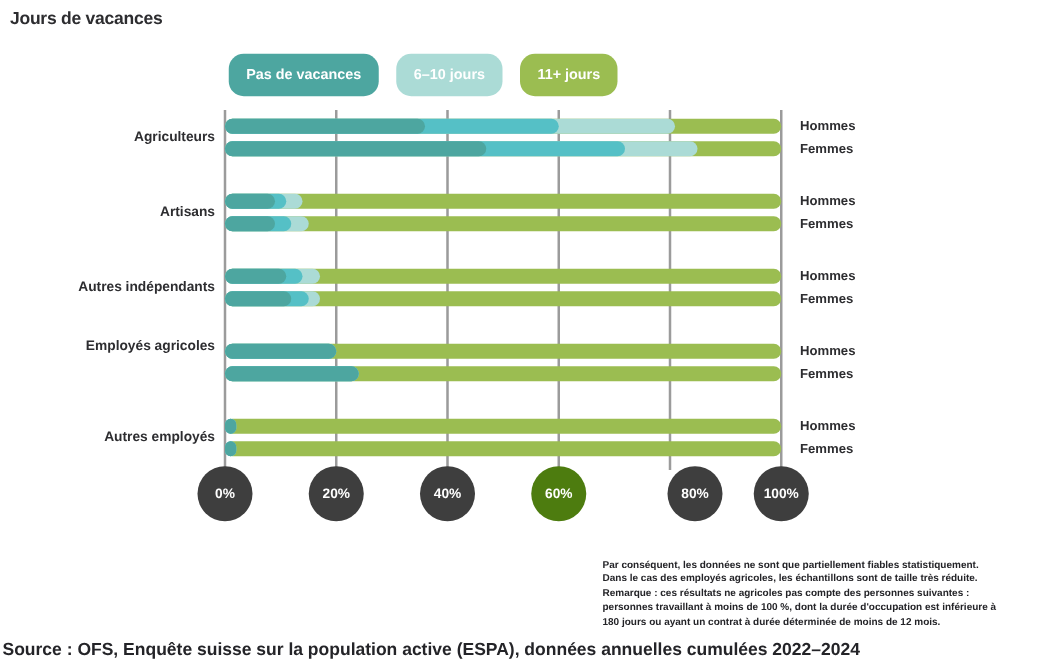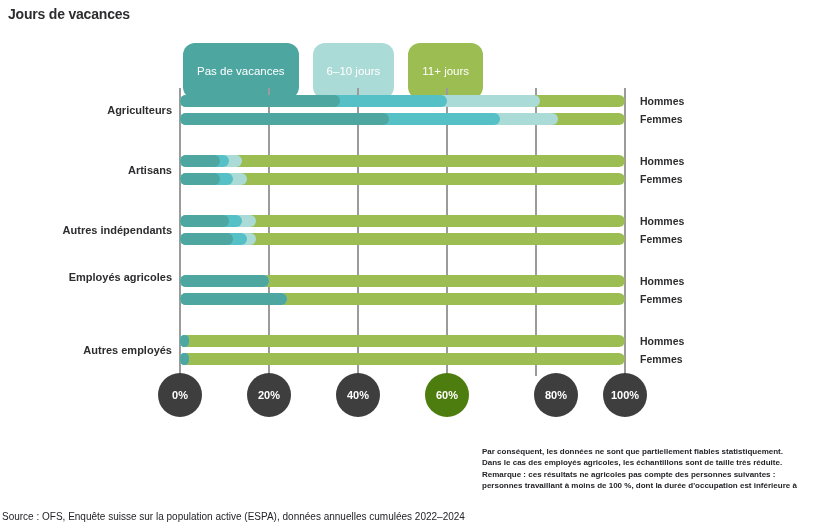--- a/index.html
+++ b/index.html
@@ -18,22 +18,22 @@
     position:absolute;left:8px;top:6px;
     font-size:14px;font-weight:bold;color:#2d2d30;
     letter-spacing:-0.2px;
   }
   #legend{
     position:absolute;left:183px;top:43px;
     display:flex;gap:14px;align-items:center;
   }
   .pill{
     height:24px;display:inline-flex;align-items:center;
-    padding:16px 14px;border-radius:12px;
-    color:#ffffff;font-size:11.5px;font-weight:normal;
+    padding:5px 14px;border-radius:12px;
+    color:#ffffff;font-size:11.5px;font-weight:bold;
     white-space:nowrap;
   }
   .gridline{
     position:absolute;top:88px;height:288px;width:2px;
     background:#9b9b9b;
   }
   .cat-label{
     position:absolute;right:664px;width:170px;
     text-align:right;
     font-size:11px;font-weight:bold;color:#2d2d30;
@@ -57,21 +57,21 @@
     display:flex;align-items:center;justify-content:center;
     color:#ffffff;font-size:11px;font-weight:bold;
   }
   .caption{
     position:absolute;left:482px;top:446px;width:352px;
     font-size:8px;font-weight:bold;line-height:11.4px;
     color:#242428;
   }
   .source{
     position:absolute;left:2px;top:511px;
-    font-size:10px;font-weight:normal;color:#242428;
+    font-size:14px;font-weight:bold;color:#242428;
     white-space:nowrap;
   }
 </style>
 </head>
 <body>
 
 <div id="stage">
   <div class="title">Jours de vacances</div>
   <div id="legend">
       <span class="pill" style="background: rgb(77, 166, 160);">Pas de vacances</span>
@@ -165,15 +165,16 @@
       <div class="tick-circle" style="left: 336px; background: rgb(62, 62, 62);">40%</div>
       <div class="tick-circle" style="left: 425px; background: #4d7c0f;">60%</div>
       <div class="tick-circle" style="left: 534px; background: rgb(62, 62, 62);">80%</div>
       <div class="tick-circle" style="left: 603px; background: rgb(62, 62, 62);">100%</div>
     </div>
   <div class="caption" id="caption">
       <div>Par conséquent, les données ne sont que partiellement fiables statistiquement.</div>
       <div>Dans le cas des employés agricoles, les échantillons sont de taille très réduite.</div>
       <div>Remarque : ces résultats ne agricoles pas compte des personnes suivantes :</div>
       <div>personnes travaillant à moins de 100 %, dont la durée d'occupation est inférieure à</div>
+      <div>180 jours ou ayant un contrat à durée déterminée de moins de 12 mois.</div>
     </div>
   <div class="source">Source : OFS, Enquête suisse sur la population active (ESPA), données annuelles cumulées 2022–2024</div>
 </div>
 
 </body></html>

